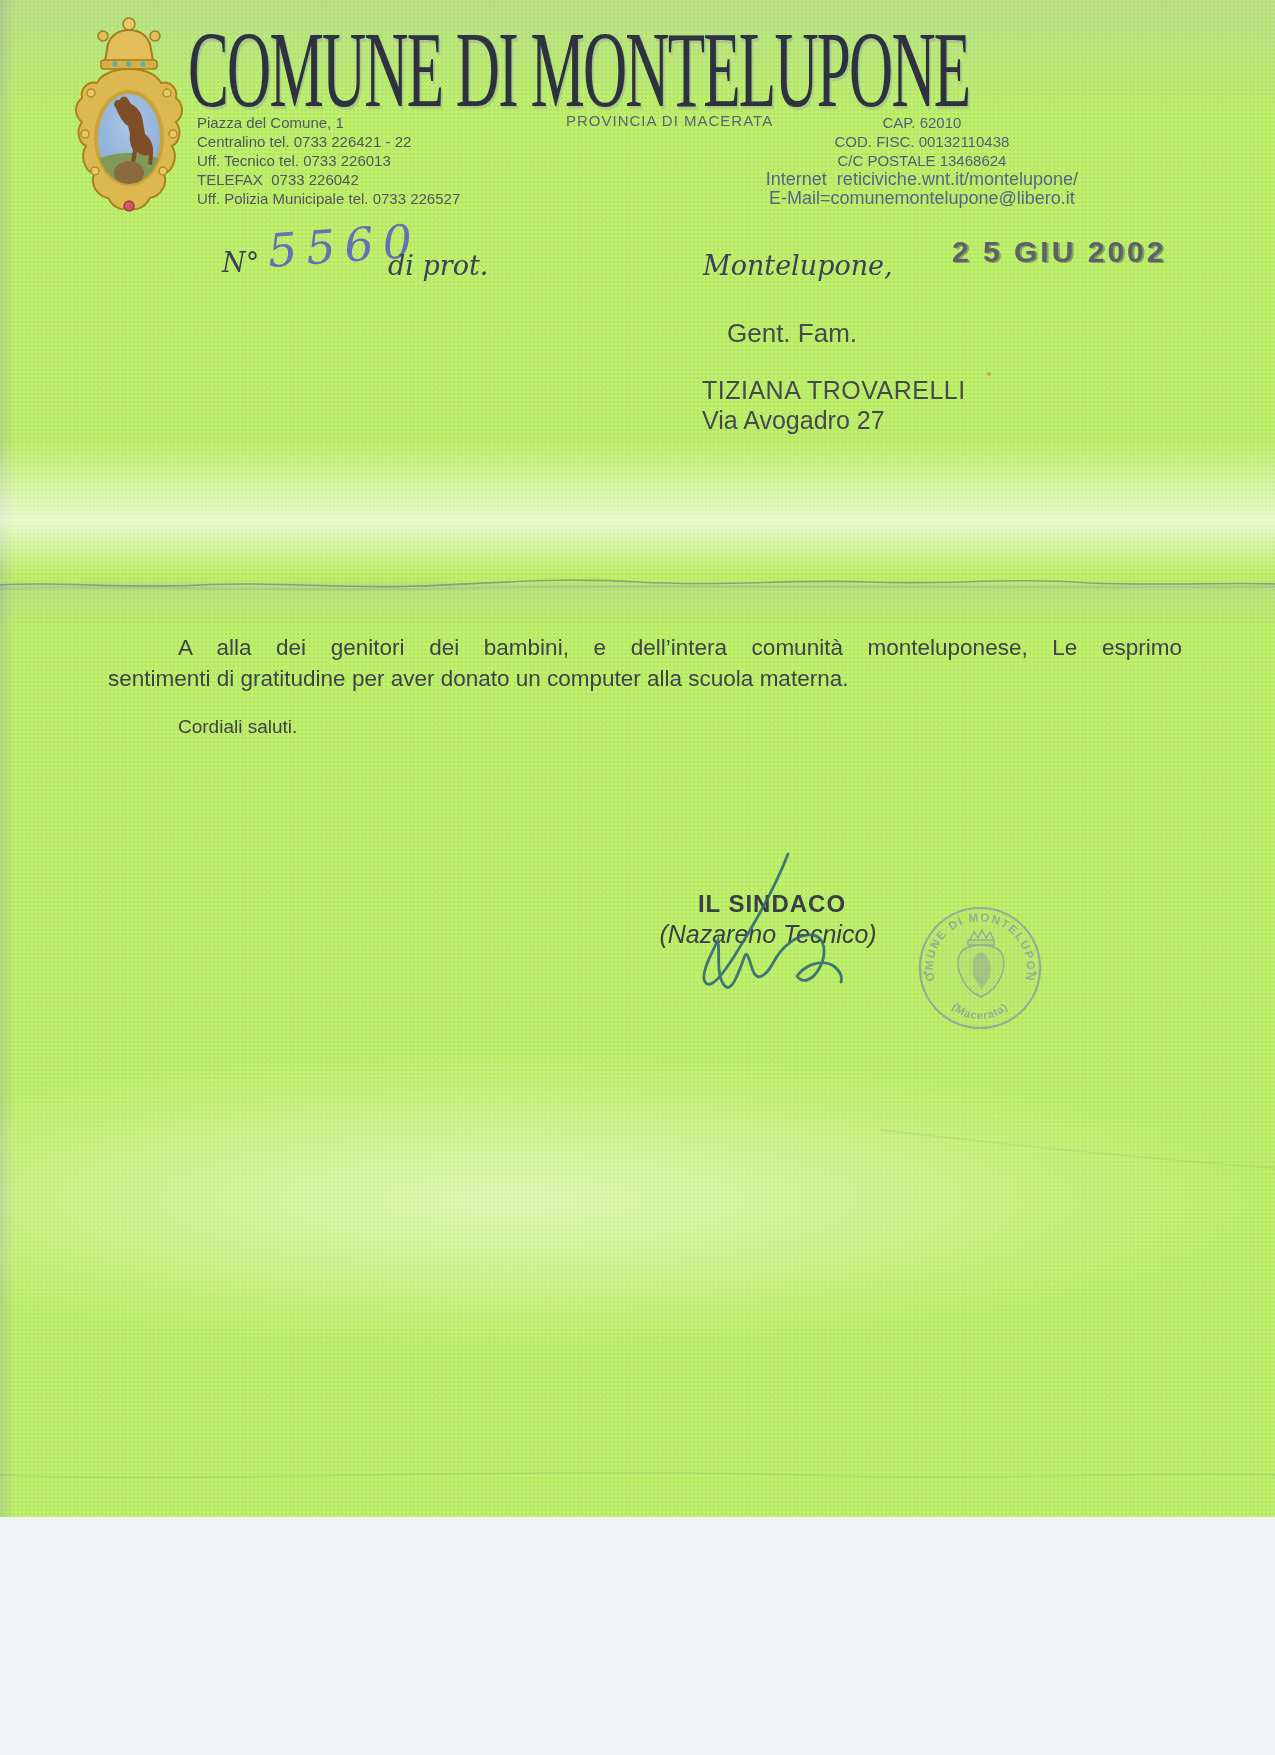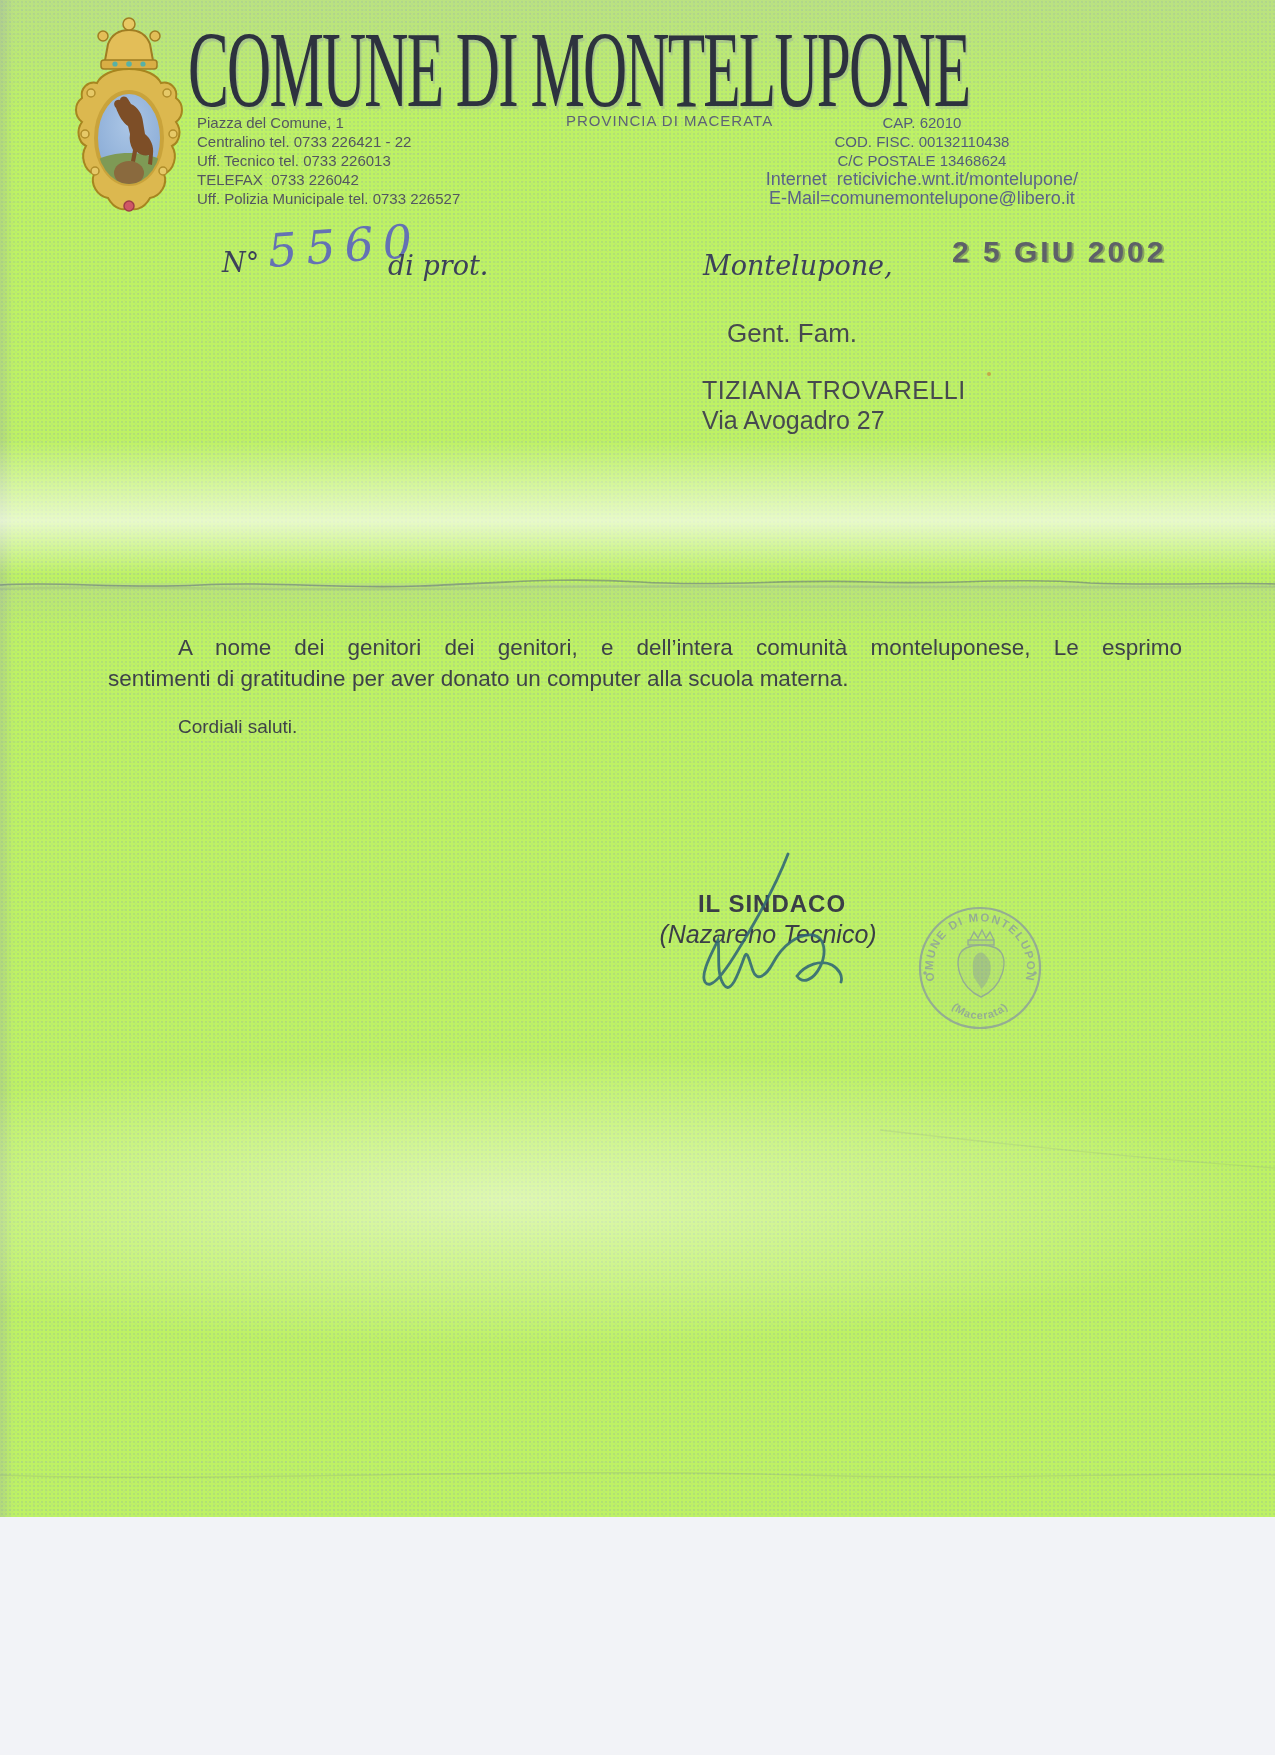--- a/index.html
+++ b/index.html
@@ -143,21 +143,21 @@
   <div class="shade" style="left:987px;top:372px;width:4px;height:4px;border-radius:50%;background:rgba(200,140,60,0.7);"></div>
 
   <div class="abs" style="left:0;top:555px;">
     <svg width="1275" height="60" viewBox="0 0 1275 60">
       <path d="M0,30 C60,26 120,34 200,30 C280,26 330,34 420,31 C500,28 560,22 640,27 C720,32 790,24 870,27 C950,30 1010,22 1090,28 C1160,31 1230,27 1275,29" fill="none" stroke="rgba(88,98,126,0.50)" stroke-width="1.6"></path>
       <path d="M0,34 C120,30 300,37 480,33 C660,29 900,34 1275,32" fill="none" stroke="rgba(110,120,148,0.18)" stroke-width="2.5"></path>
     </svg>
   </div>
 
   <div class="abs body-par" style="left:108px;top:632px;">
-    <div class="l1">A nome dei genitori dei genitori, e dell’intera comunità monteluponese, Le esprimo</div>
+    <div class="l1">A alla dei genitori dei bambini, e dell’intera comunità monteluponese, Le esprimo</div>
     <div>sentimenti di gratitudine per aver donato un computer alla scuola materna.</div>
   </div>
   <div class="abs closing t" style="left:178px;top:716px;">Cordiali saluti.</div>
 
   <div class="abs sig-role" style="left:692px;top:890px;">IL SINDACO</div>
   <div class="abs sig-name" style="left:648px;top:920px;">(Nazareno Tecnico)</div>
 
   <div class="abs" style="left:655px;top:843px;">
     <svg width="240" height="170" viewBox="0 0 240 170">
       <path d="M133,11 C121,42 100,80 80,112 C70,128 56,148 50,139 C45,131 57,110 63,97 C65,112 61,131 69,142 C76,152 84,129 89,115 C92,105 94,117 98,128 C102,139 111,133 118,120 C127,103 143,90 158,92 C170,94 172,110 165,124 C159,136 148,142 142,133 C150,122 166,116 177,122 C184,126 188,133 186,139" fill="none" stroke="#2f6575" stroke-width="2.8" stroke-linecap="round" opacity="0.88"></path>

